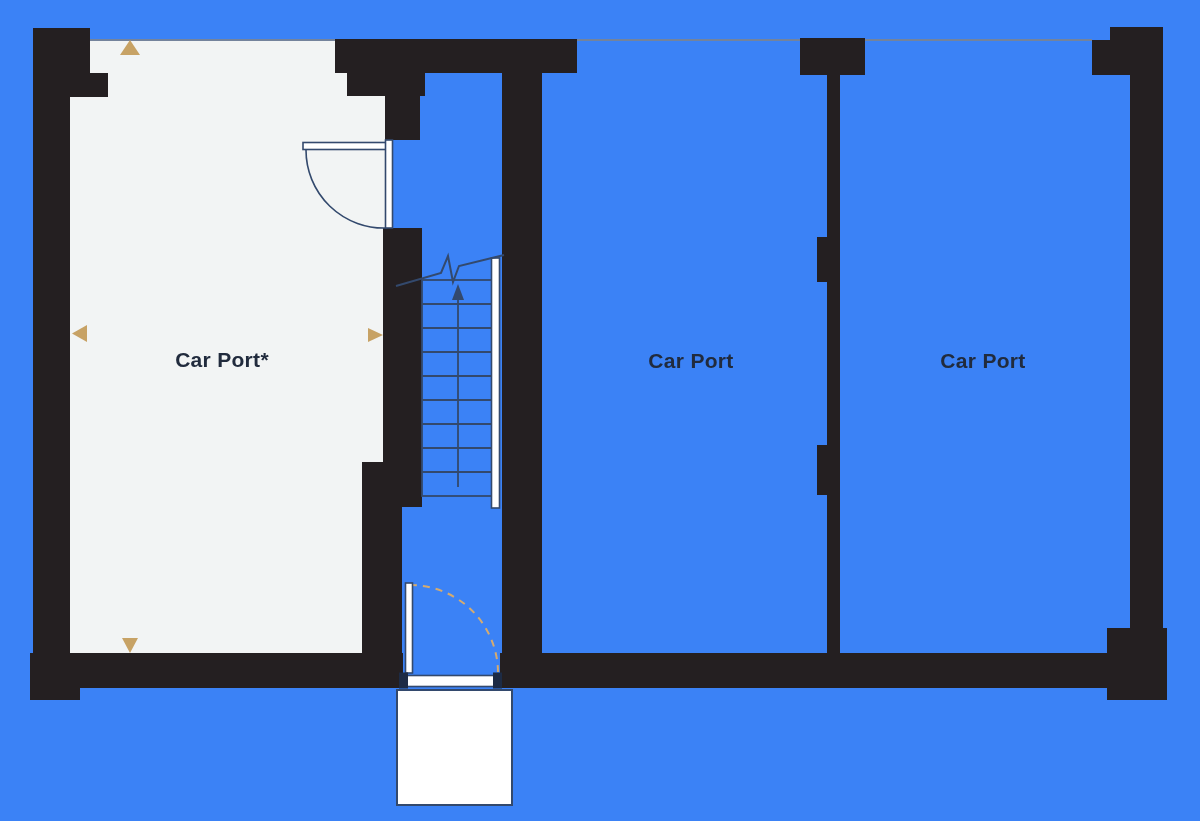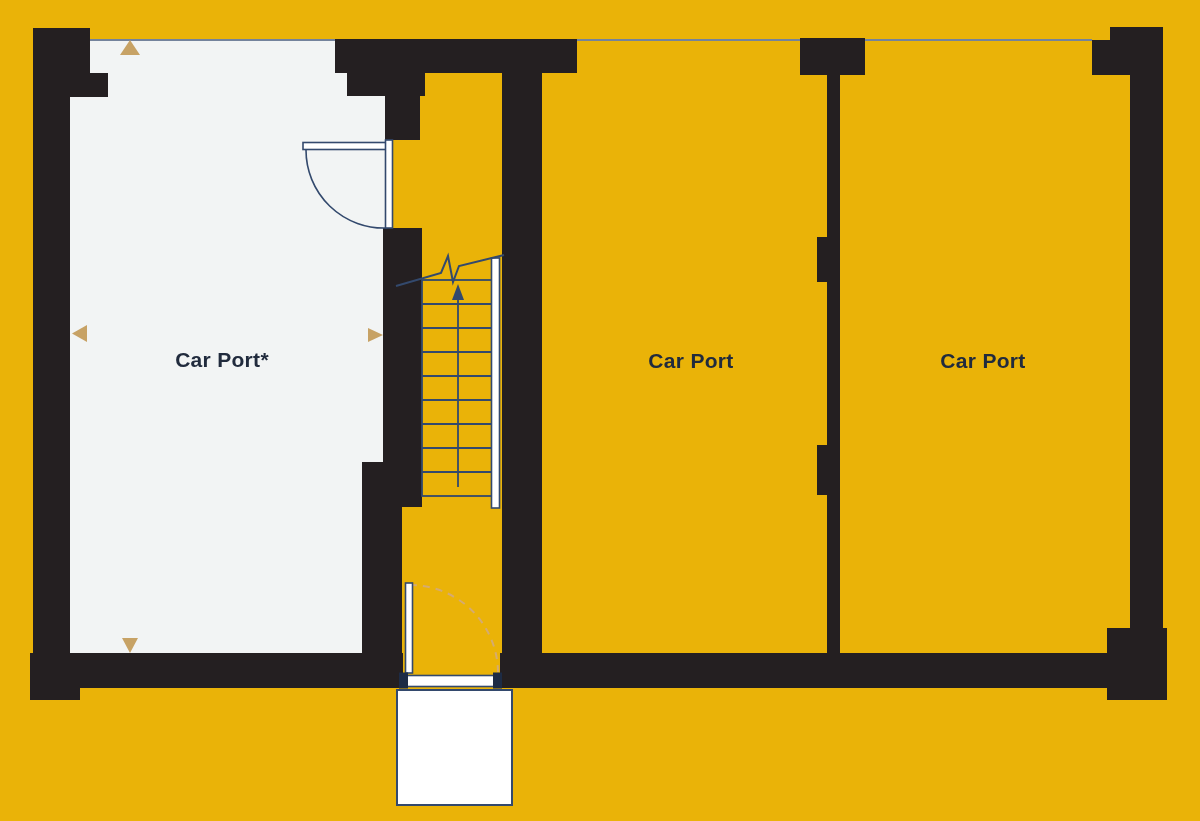--- a/index.html
+++ b/index.html
@@ -1,17 +1,17 @@
 <!DOCTYPE html>
 <html><head>
 <meta charset="utf-8">
 <style>
   html,body{margin:0;padding:0;background:#ffffff;}
   #floorplan{
-    position:relative;width:1200px;height:821px;background:#eab308;overflow:hidden;
+    position:relative;width:1200px;height:821px;background:#3b82f6;overflow:hidden;
     font-family:"Liberation Sans", sans-serif;
   }
   .wall{position:absolute;background:#241f21;}
   .thinline{position:absolute;background:#74839c;}
   .roomfill{position:absolute;background:#f2f4f4;}
   .room-label{
     position:absolute;transform:translate(-50%,-50%);
     font-weight:bold;font-size:21px;letter-spacing:.3px;color:#212b3d;white-space:nowrap;
   }
   svg.overlay{position:absolute;left:0;top:0;}

